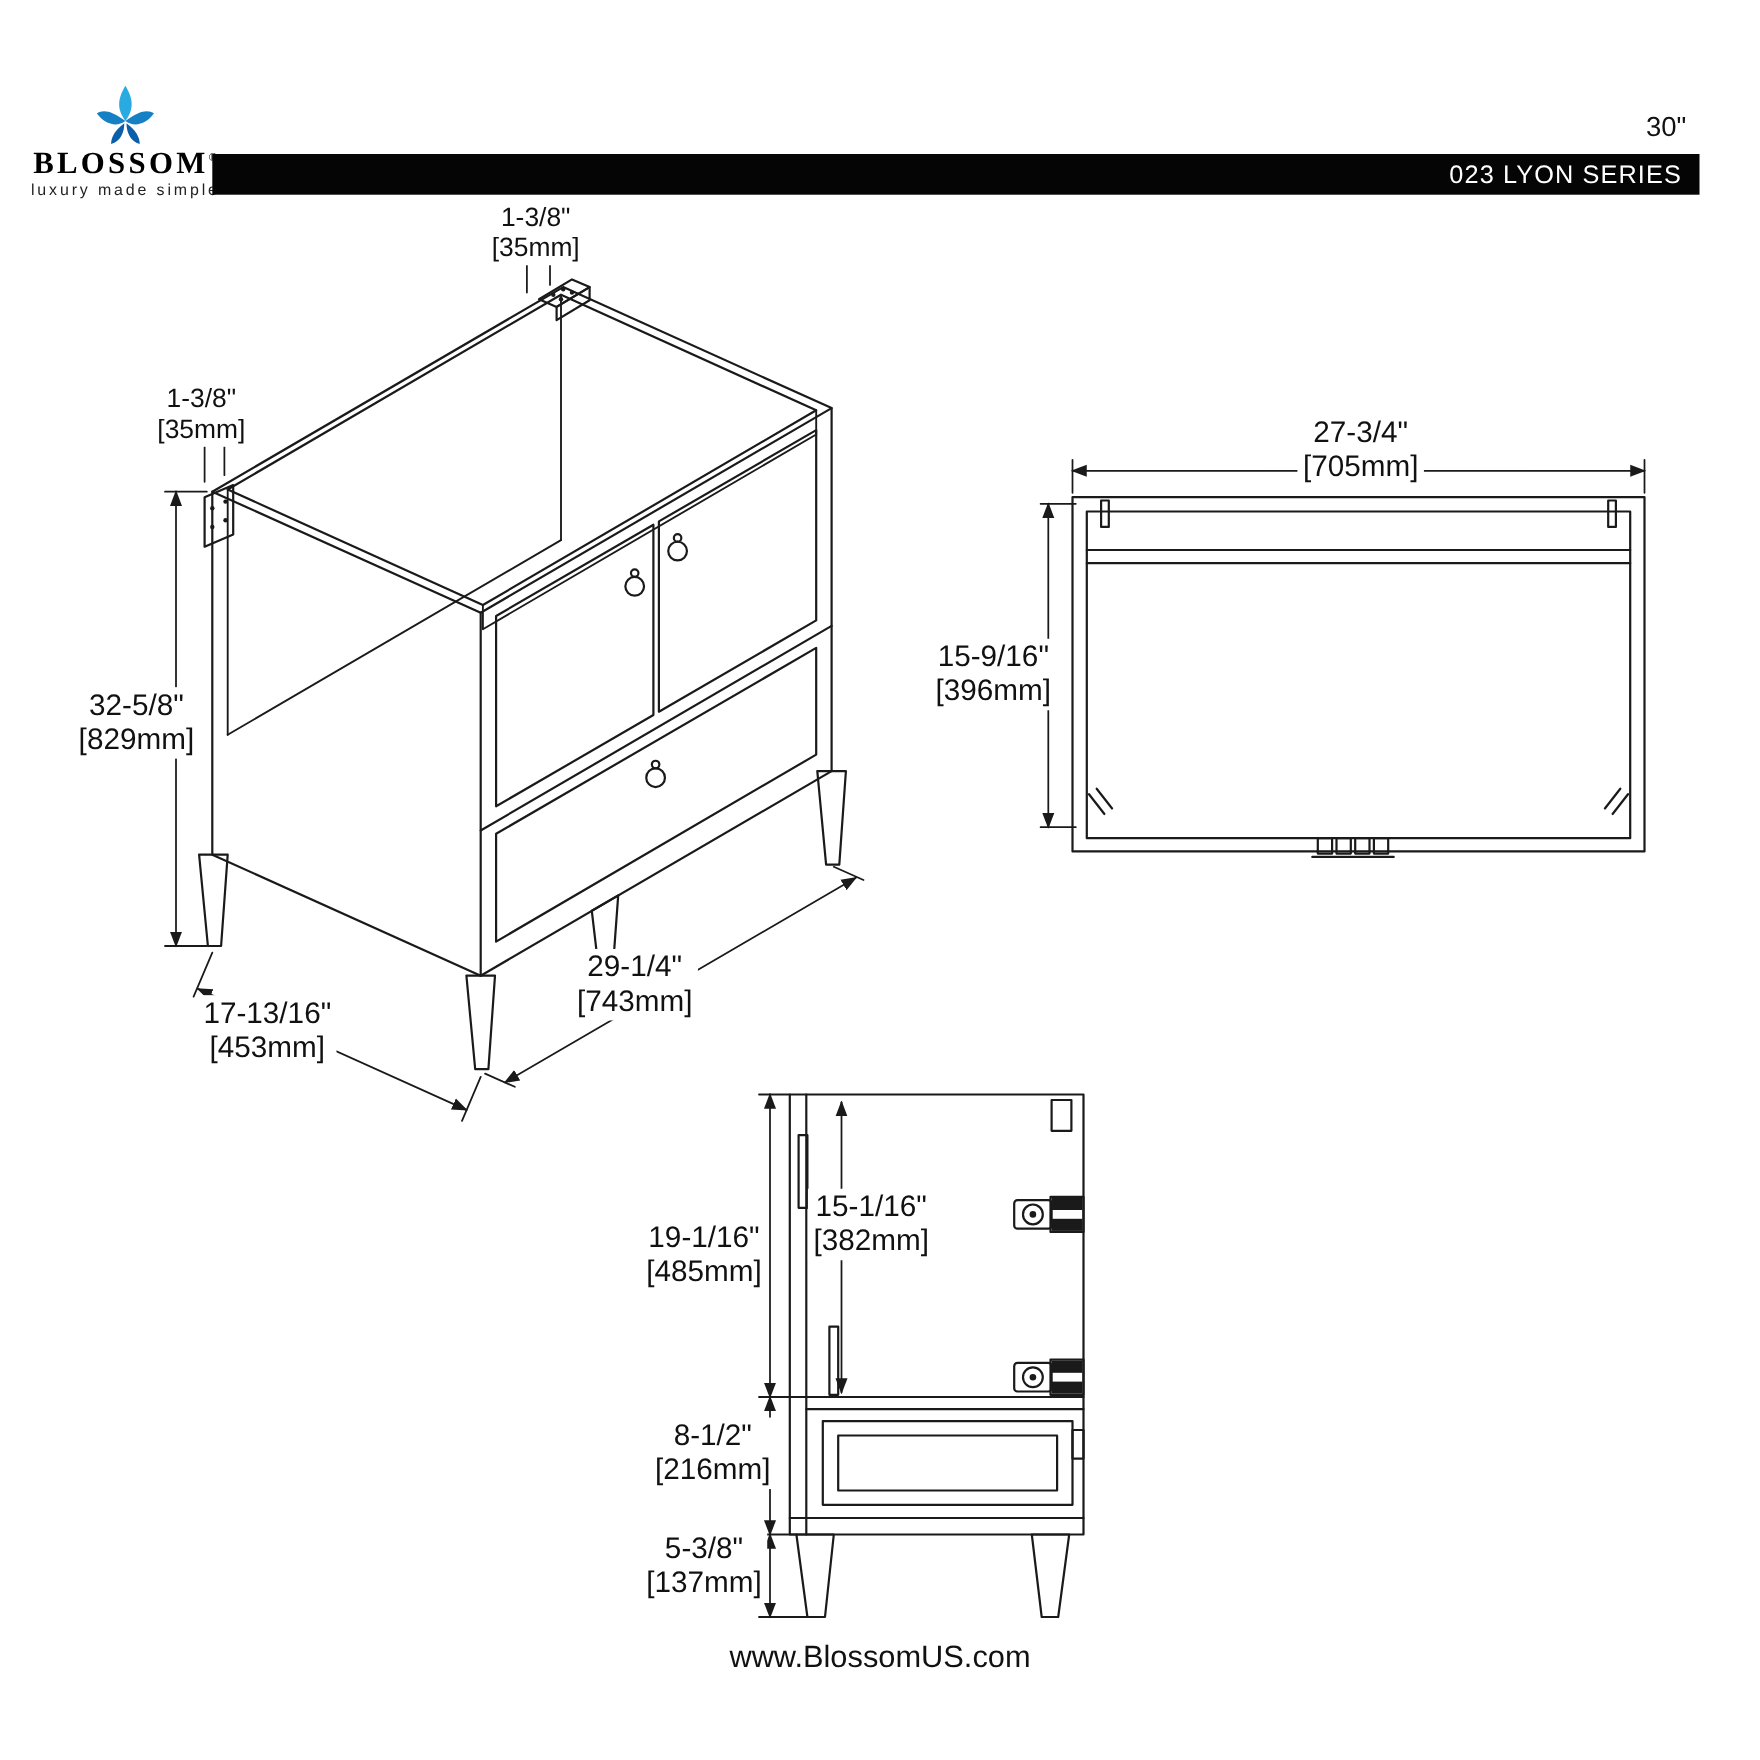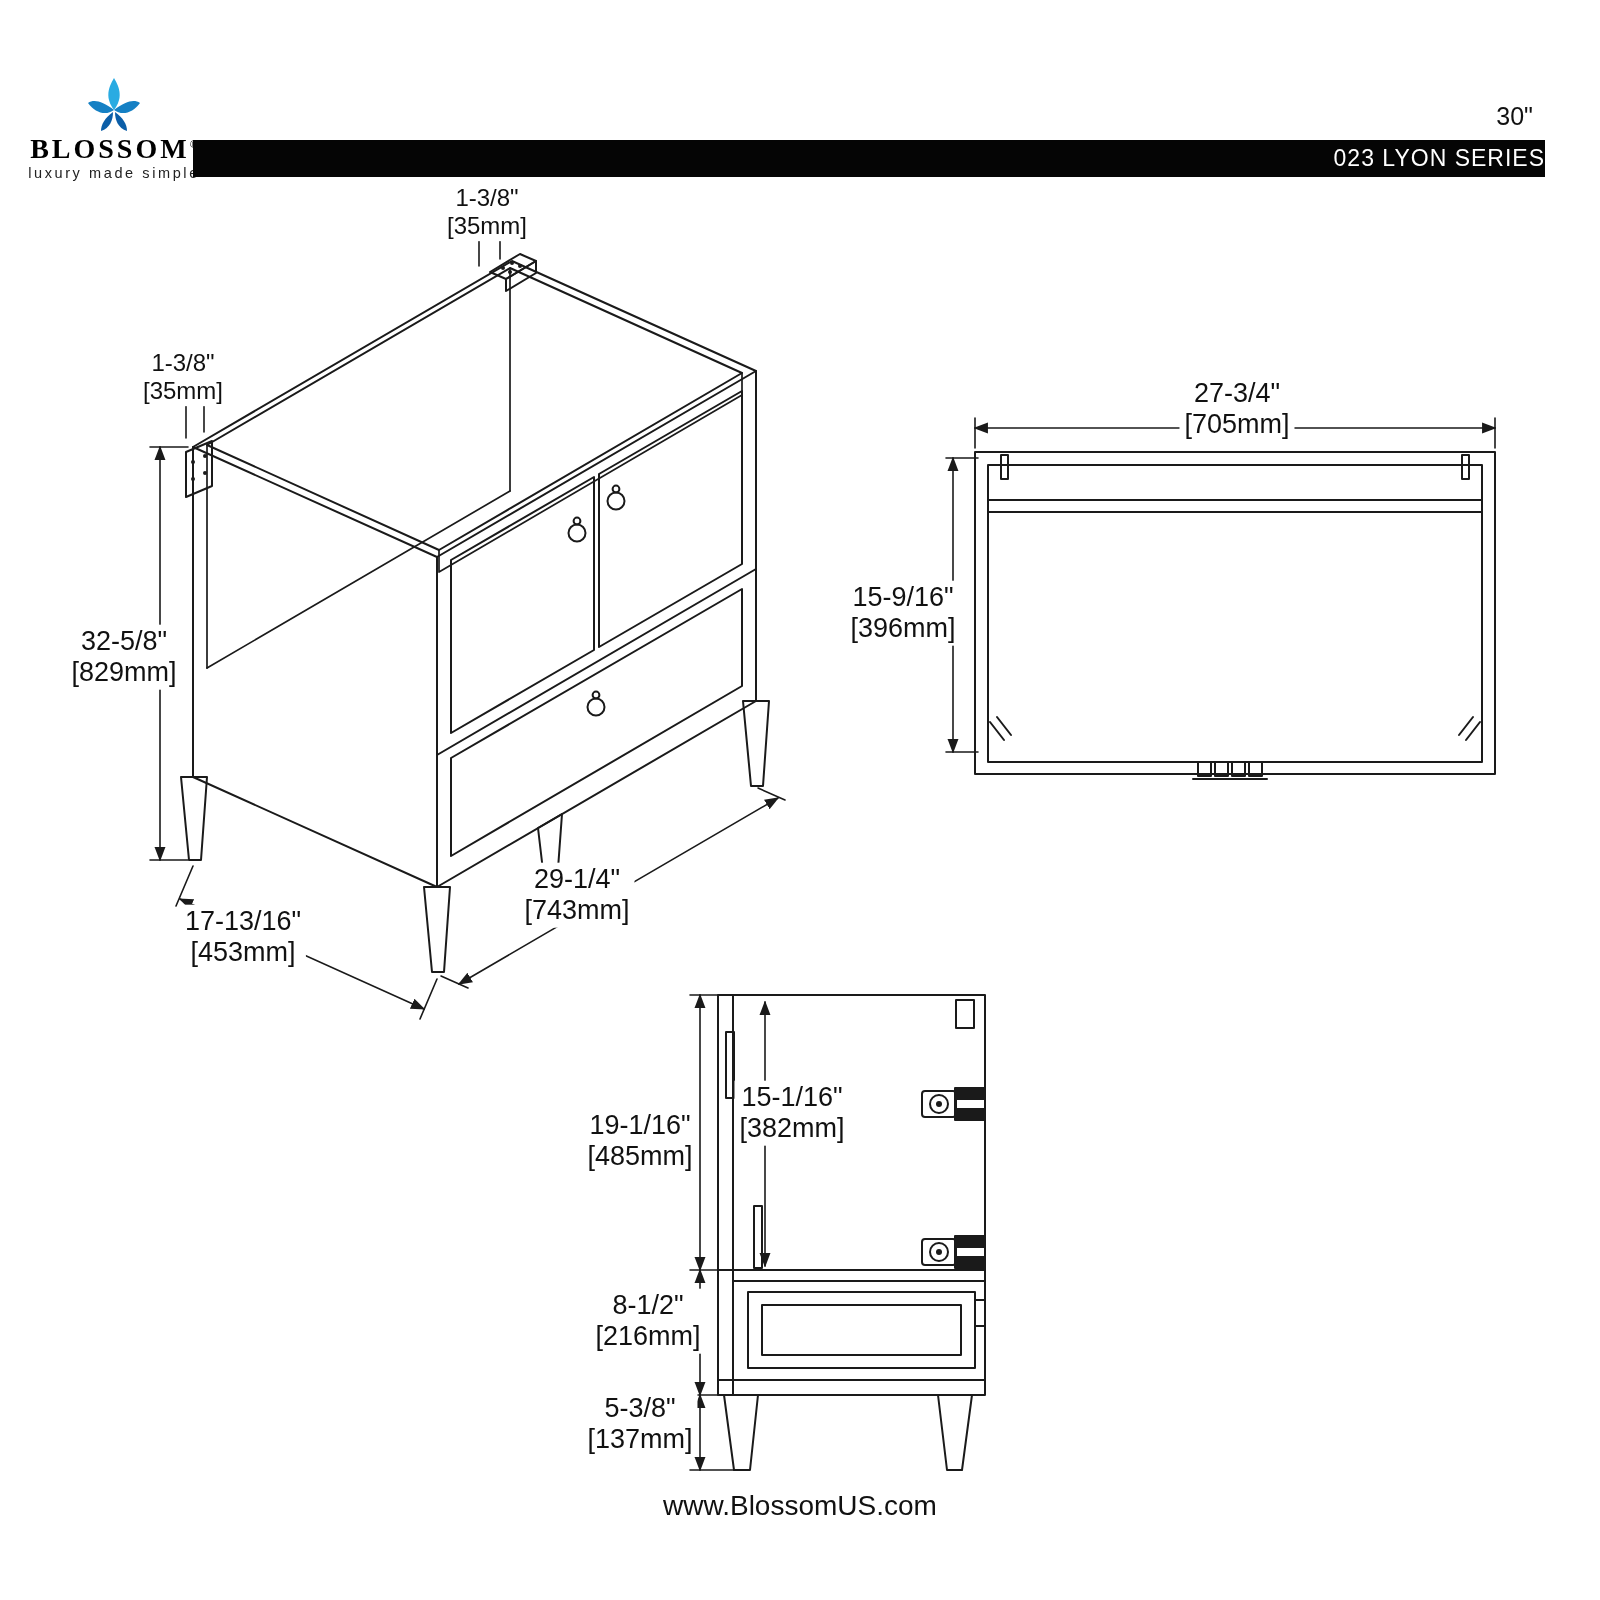--- a/index.html
+++ b/index.html
@@ -7,21 +7,21 @@
         font-family:"Liberation Sans",sans-serif;color:#141414;}
   
   .logo{position:absolute;left:26px;top:76px;width:176px;text-align:center;}
   .logo svg{display:block;margin:0 auto;}
   .brand{font-family:"Liberation Serif",serif;font-weight:bold;font-size:28px;
          letter-spacing:3px;color:#000;line-height:1.05;}
   .brand sup{font-size:11px;letter-spacing:0;}
   .tagline{font-size:14.5px;letter-spacing:2.6px;color:#222;margin-top:2px;}
   .black-bar{position:absolute;left:193px;top:140px;width:1352px;height:37px;background:#050505;
              color:#fff;display:flex;align-items:center;justify-content:flex-end;
-             box-sizing:border-box;font-size:23px;letter-spacing:1px;}
+             padding-right:16px;box-sizing:border-box;font-size:23px;letter-spacing:1px;}
   .size-label{position:absolute;right:67px;top:102px;font-size:25px;color:#111;}
   
   .dim{position:absolute;transform:translate(-50%,-50%);background:#fff;text-align:center;
        font-size:27px;line-height:1.16;padding:1px 5px;white-space:nowrap;color:#111;}
   .dim span{display:block;}
   .dim.small{font-size:24px;}
   .footer-url{position:absolute;left:0;top:1490px;width:1600px;text-align:center;
               font-size:28px;color:#111;}
   svg.canvas{position:absolute;left:0;top:0;}
 </style>

